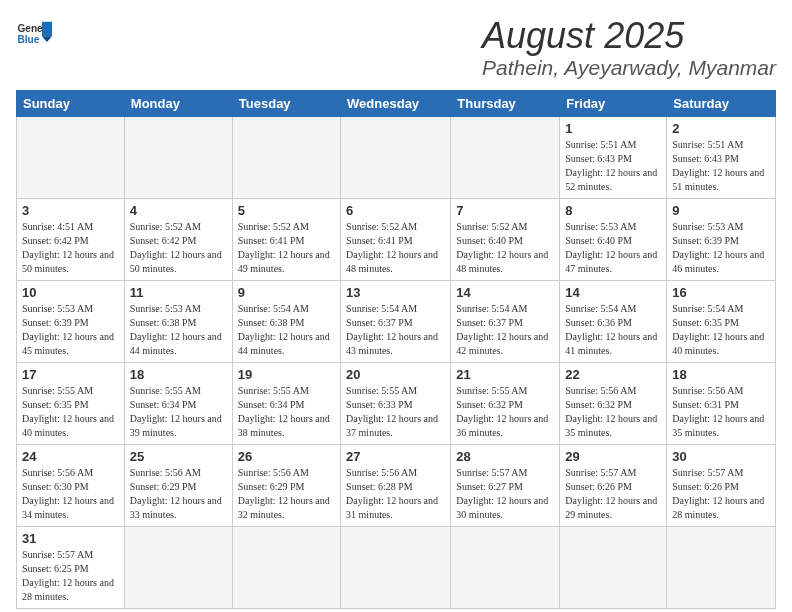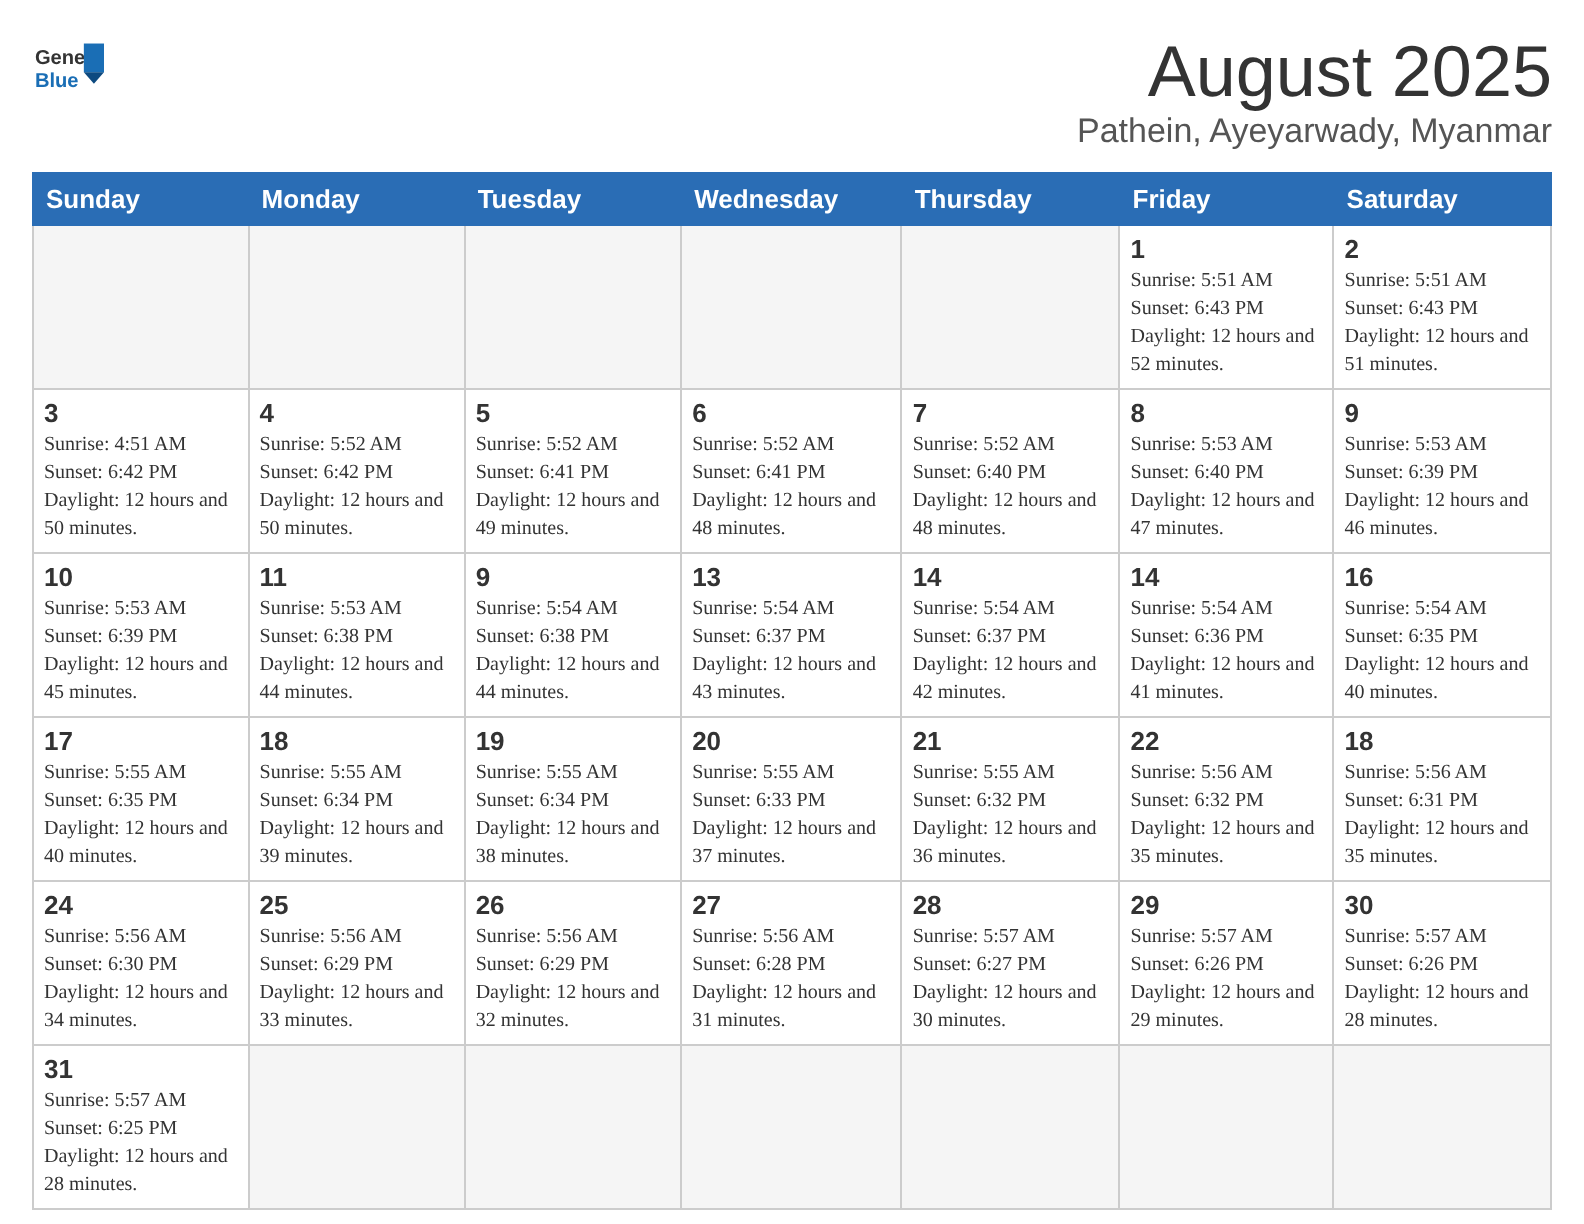--- a/index.html
+++ b/index.html
@@ -19,30 +19,31 @@
     .logo {
       display: flex;
       align-items: center;
       gap: 4px;
     }
     .logo-icon {
       width: 36px;
       height: 36px;
     }
     .title-block {
-      text-align: right;
+      text-align: left;
+      font-style: italic;
     }
     .calendar-title {
       font-size: 36px;
       font-weight: 300;
       color: #333;
       line-height: 1.1;
     }
     .calendar-subtitle {
-      font-size: 17px;
+      font-size: 21px;
       color: #555;
     }
     .calendar-table {
       width: 100%;
       border-collapse: collapse;
       border: 1px solid #ccc;
       padding-left: 19px;
     }
     .calendar-table th {
       background-color: #2a6db5;

